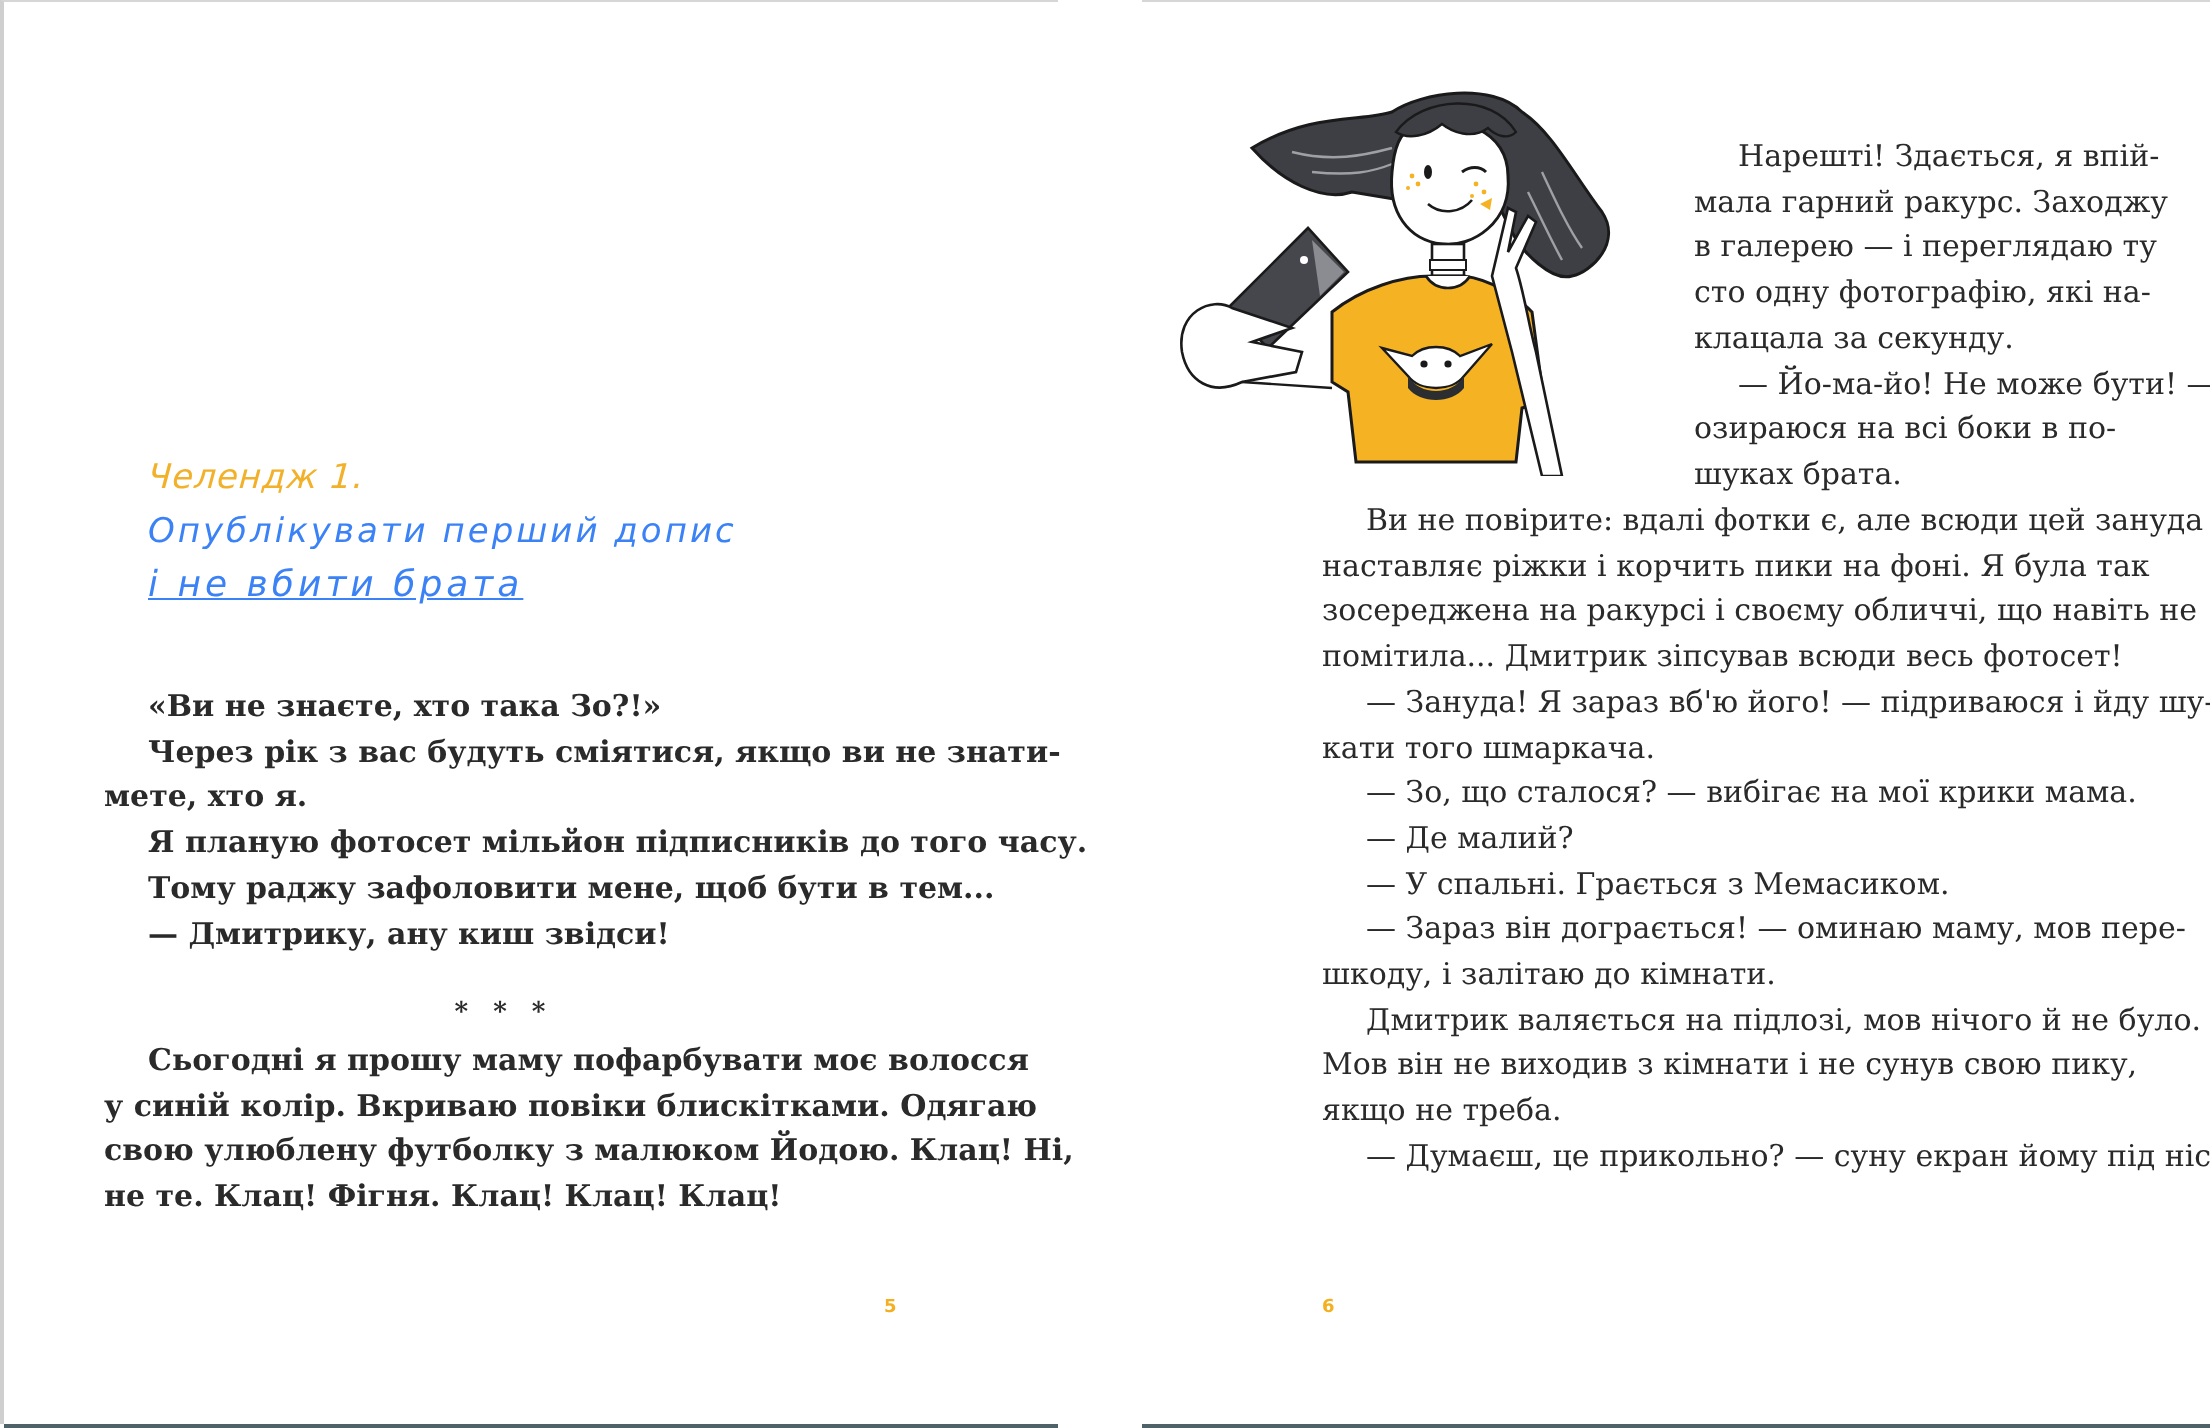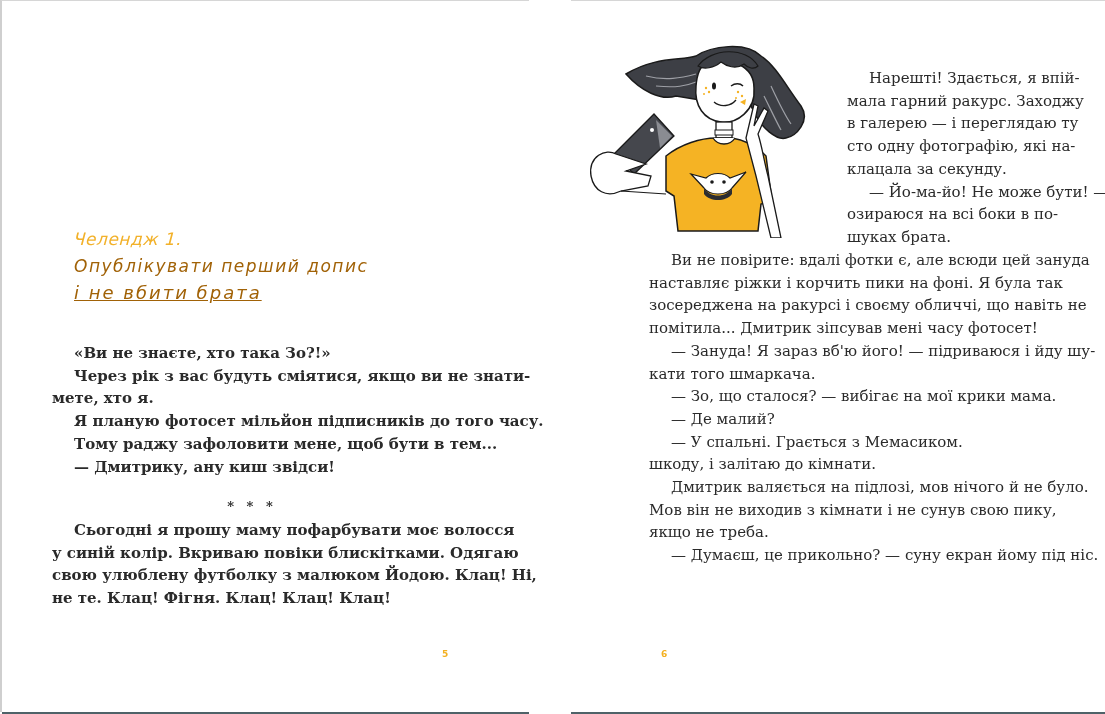--- a/index.html
+++ b/index.html
@@ -23,21 +23,21 @@
     }
     .chapter-head {
       position: absolute; left: 72px; top: 228px;
       font-family: "DejaVu Sans", sans-serif; font-weight: 300;
     }
     .chapter-label {
       color: #f2b12a; font-size: 17px; letter-spacing: 0.5px; font-style: italic;
       transform: skewX(-4deg); display: block; height: 22px;
     }
     .chapter-title {
-      color: #a16207; font-size: 17px; letter-spacing: 1.5px; display: block; line-height: 30px;
+      color: #3b82f6; font-size: 17px; letter-spacing: 1.5px; display: block; line-height: 30px;
       font-style: italic;
     }
     .chapter-title.small { font-size: 18px; letter-spacing: 2px; line-height: 24px; text-decoration: underline; }
     .text-block { position: absolute; font-size: 15px; line-height: 22.7px; }
     .text-block p { margin: 0; text-indent: 0; white-space: nowrap; }
     .indent { padding-left: 22px; }
     .sep { text-align: center; letter-spacing: 4px; font-size: 13px; }
     .illustration { position: absolute; left: 15px; top: 25px; width: 235px; height: 212px; }
   </style>
 </head>
@@ -118,30 +118,31 @@
     <p class="indent">Нарешті! Здається, я впій-</p>
     <p>мала гарний ракурс. Заходжу</p>
     <p>в галерею — і переглядаю ту</p>
     <p>сто одну фотографію, які на-</p>
     <p>клацала за секунду.</p>
     <p class="indent">— Йо-ма-йо! Не може бути! —</p>
     <p>озираюся на всі боки в по-</p>
     <p>шуках брата.</p>
   </div>
 
-  <div class="text-block" style="left:78px; top:248px; width:400px;">
+  <div class="text-block" style="left:90px; top:248px; width:400px;">
     <p class="indent">Ви не повірите: вдалі фотки є, але всюди цей зануда</p>
     <p>наставляє ріжки і корчить пики на фоні. Я була так</p>
     <p>зосереджена на ракурсі і своєму обличчі, що навіть не</p>
-    <p>помітила... Дмитрик зіпсував мені часу фотосет!</p>
+    <p>помітила... Дмитрик зіпсував всюди весь фотосет!</p>
     <p class="indent">— Зануда! Я зараз вб'ю його! — підриваюся і йду шу-</p>
     <p>кати того шмаркача.</p>
     <p class="indent">— Зо, що сталося? — вибігає на мої крики мама.</p>
     <p class="indent">— Де малий?</p>
     <p class="indent">— У спальні. Грається з Мемасиком.</p>
+    <p class="indent">— Зараз він дограється! — оминаю маму, мов пере-</p>
     <p>шкоду, і залітаю до кімнати.</p>
     <p class="indent">Дмитрик валяється на підлозі, мов нічого й не було.</p>
     <p>Мов він не виходив з кімнати і не сунув свою пику,</p>
     <p>якщо не треба.</p>
     <p class="indent">— Думаєш, це прикольно? — суну екран йому під ніс.</p>
   </div>
 
   <span class="page-number" style="left:90px;">6</span>
   <div class="page-bottom"></div>
 </div>

